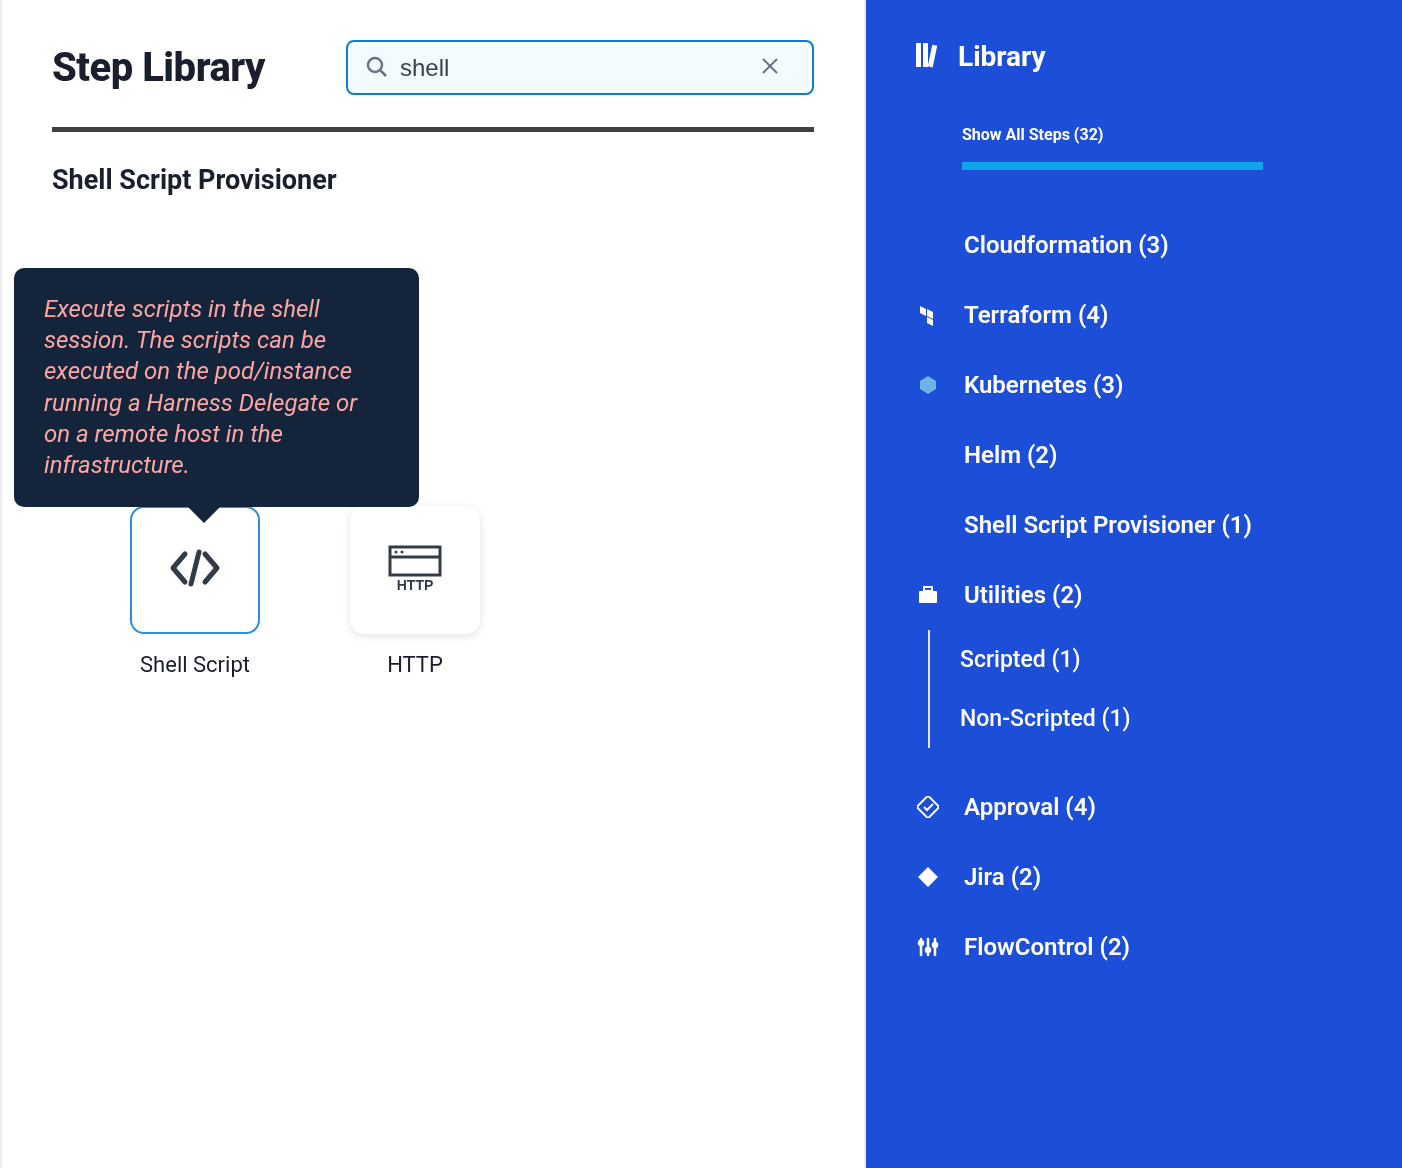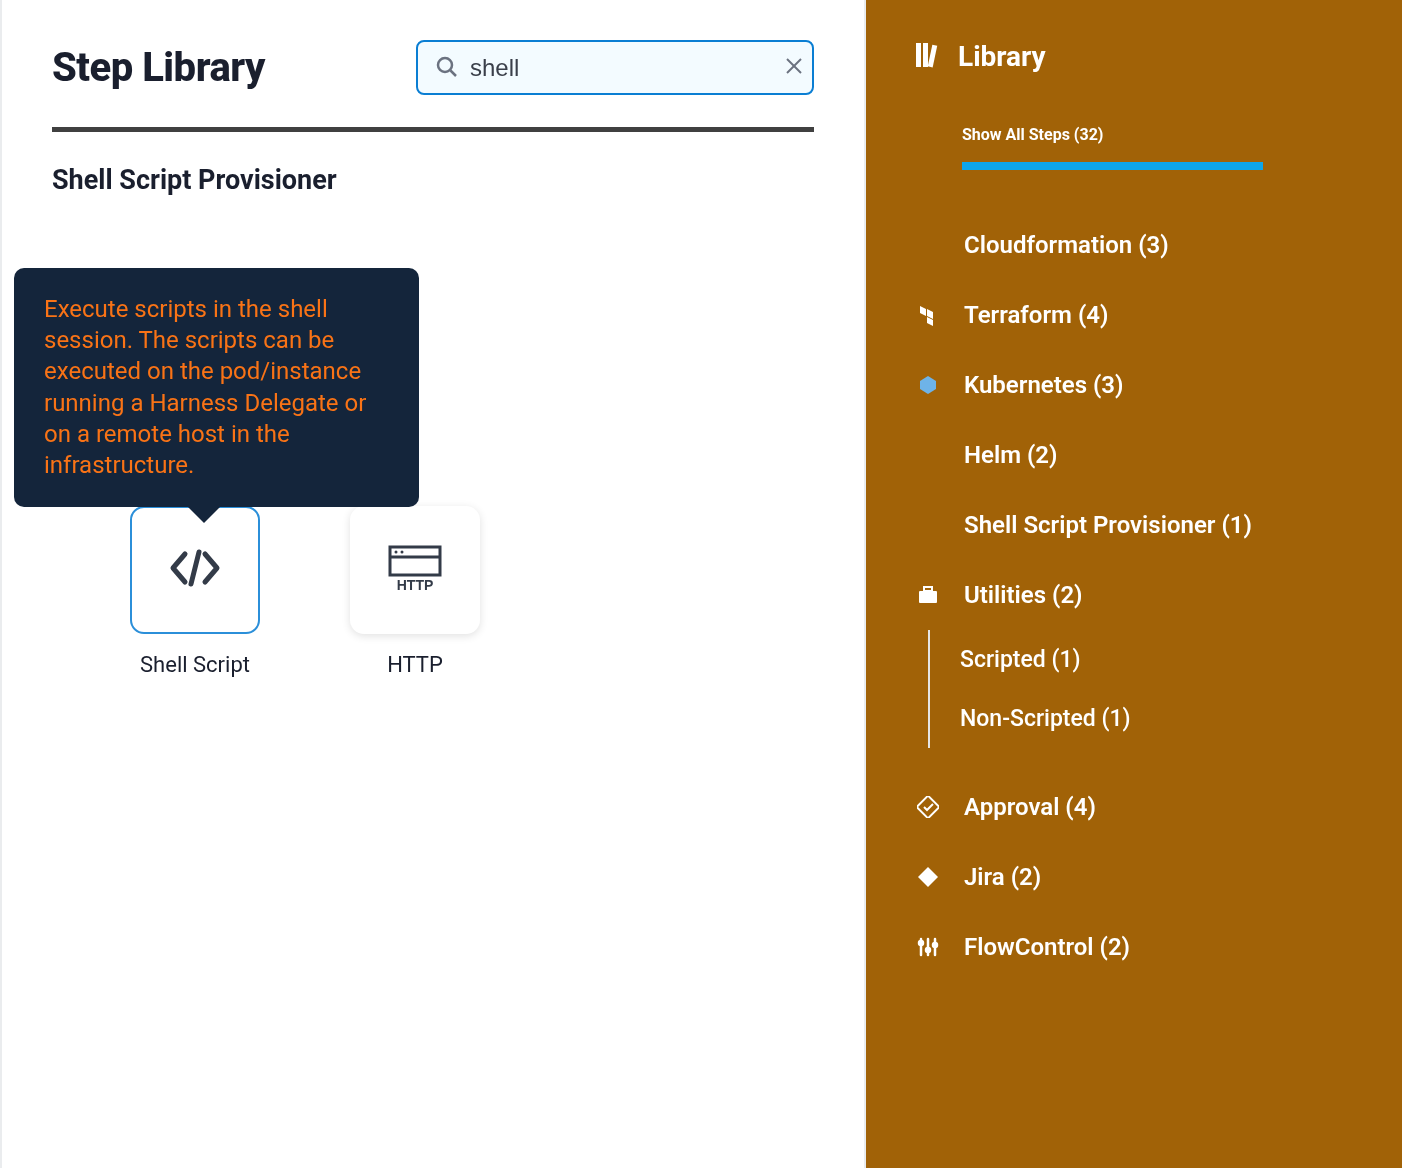--- a/index.html
+++ b/index.html
@@ -33,21 +33,21 @@
     color: #1a1f2e;
     letter-spacing: -0.5px;
   }
   .search-box {
     display: flex;
     align-items: center;
     border: 2px solid #0a7ed3;
     border-radius: 8px;
     background: #f3fbff;
     padding: 10px 16px;
-    width: 398px;
+    width: 468px;
   }
   .search-box svg {
     flex-shrink: 0;
     margin-right: 12px;
   }
   .search-input {
     flex: 1;
     border: none;
     outline: none;
     background: transparent;
@@ -67,26 +67,27 @@
     font-weight: 700;
     color: #1a1f2e;
     margin-bottom: 50px;
   }
   .tooltip {
     position: absolute;
     top: 268px;
     left: 12px;
     width: 405px;
     background: #14253b;
-    color: #f97316;
+    color: #fca5a5;
     border-radius: 10px;
     padding: 26px 30px;
     font-size: 24px;
     line-height: 1.3;
     z-index: 10;
+    font-style: italic;
   }
   .tooltip::after {
     content: "";
     position: absolute;
     bottom: -16px;
     left: 172px;
     border-left: 18px solid transparent;
     border-right: 18px solid transparent;
     border-top: 18px solid #14253b;
   }
@@ -118,21 +119,21 @@
   .card-box.default {
     background: #ffffff;
     box-shadow: 0 2px 8px rgba(0,0,0,0.12);
   }
   .card-label {
     font-size: 22px;
     color: #1a1f2e;
   }
   .side-panel {
     flex: 1;
-    background: #a16207;
+    background: #1d4ed8;
     color: #ffffff;
     padding: 28px 0 0 0;
   }
   .side-header {
     display: flex;
     align-items: center;
     gap: 18px;
     padding: 12px 50px 34px 50px;
   }
   .side-header svg { flex-shrink: 0; }

